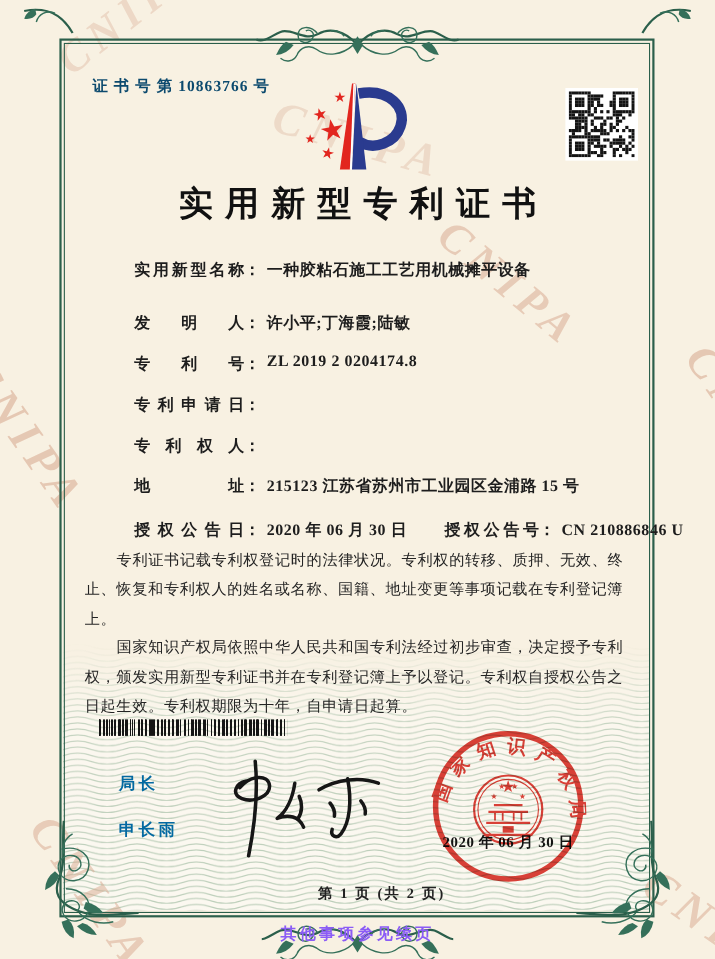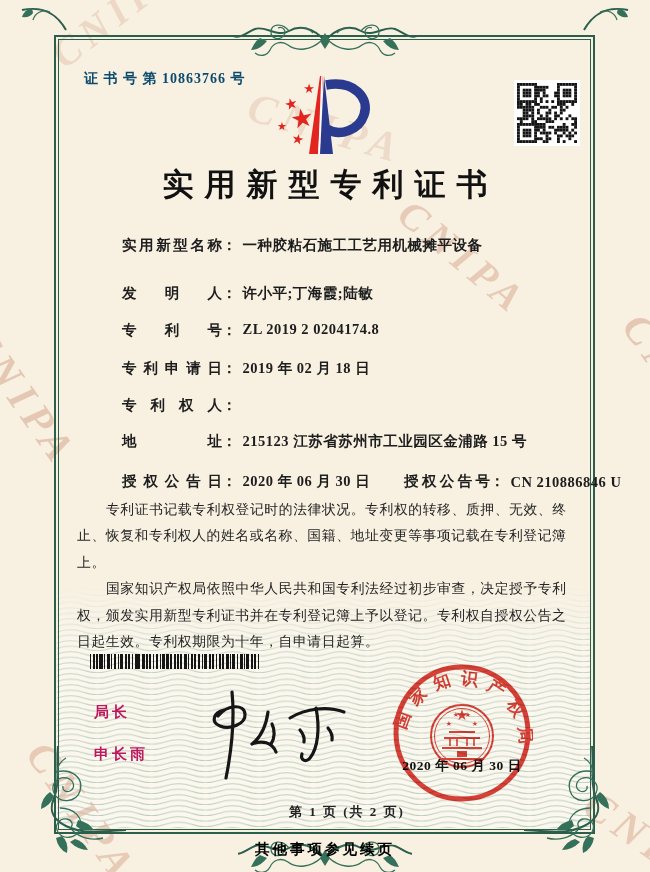--- a/index.html
+++ b/index.html
@@ -41,32 +41,32 @@
   #row-6b .field-label{width:86px;}
   #body-text{left:77px;top:497px;width:500px;font-size:13.8px;line-height:1.92;
     color:#242424;letter-spacing:.6px;z-index:4;}
   #body-text p{margin:0;text-indent:2.1em;}
   #barcode{left:90px;top:654px;width:171px;height:15px;z-index:4;
     background-image:
       repeating-linear-gradient(90deg,#151515 0 1.5px,rgba(0,0,0,0) 1.5px 3.5px),
       repeating-linear-gradient(90deg,#151515 0 1px,rgba(0,0,0,0) 1px 6px),
       repeating-linear-gradient(90deg,#151515 0 .8px,rgba(0,0,0,0) .8px 9.5px);
   }
-  .sig-label{left:94px;font-family:"Liberation Sans","DejaVu Sans",sans-serif;
-    font-size:15px;font-weight:600;letter-spacing:3px;color:#be185d;z-index:4;text-align:right;}
+  .sig-label{left:108px;font-family:"Liberation Sans","DejaVu Sans",sans-serif;
+    font-size:15px;font-weight:600;letter-spacing:3px;color:#0369a1;z-index:4;text-align:right;}
   #director-title{top:703px;}
   #director-name{top:733px;margin-top:12px;}
   #signature{left:188px;top:686px;z-index:5;}
   #seal{left:391px;top:662px;z-index:5;opacity:.88;mix-blend-mode:multiply;}
   #seal-date{left:391px;top:757px;width:142px;text-align:center;font-size:13.5px;
     font-weight:700;color:#141414;letter-spacing:.5px;z-index:6;mix-blend-mode:multiply;}
   #page-info{left:0;right:0;top:803px;text-align:center;font-size:13px;font-weight:600;
     letter-spacing:2px;color:#222;z-index:4;padding-left:44px;}
   #continuation{left:0;right:0;top:840px;text-align:center;font-size:14.5px;font-weight:600;
-    letter-spacing:3px;color:#000000;z-index:4;}
+    letter-spacing:3px;color:#8b5cf6;z-index:4;}
   
   .g1{fill:none;stroke:#35705a;stroke-width:1.3px;}
   .g2{fill:none;stroke:#2b5f4b;stroke-width:2px;}
   .gf{fill:#35705a;stroke:none;}
 </style>
 </head>
 <body>
 
 <svg width="0" height="0" style="position:absolute" aria-hidden="true">
   <defs>
@@ -419,21 +419,20 @@
     <span class="field-value">许小平;丁海霞;陆敏</span>
 </div>
 <div class="field-row" id="row-2">
   <span class="field-label">专利号</span>
     <span class="field-colon">：</span>
     <span class="field-value">ZL 2019 2 0204174.8</span>
 </div>
 <div class="field-row" id="row-3">
   <span class="field-label">专利申请日</span>
     <span class="field-colon">：</span>
-    <span class="field-value">2019 年 02 月 18 日</span>
 </div>
 <div class="field-row" id="row-4">
   <span class="field-label">专利权人</span>
     <span class="field-colon">：</span>
 </div>
 <div class="field-row" id="row-5">
   <span class="field-label">地址</span>
     <span class="field-colon">：</span>
     <span class="field-value">215123 江苏省苏州市工业园区金浦路 15 号</span>
 </div>

